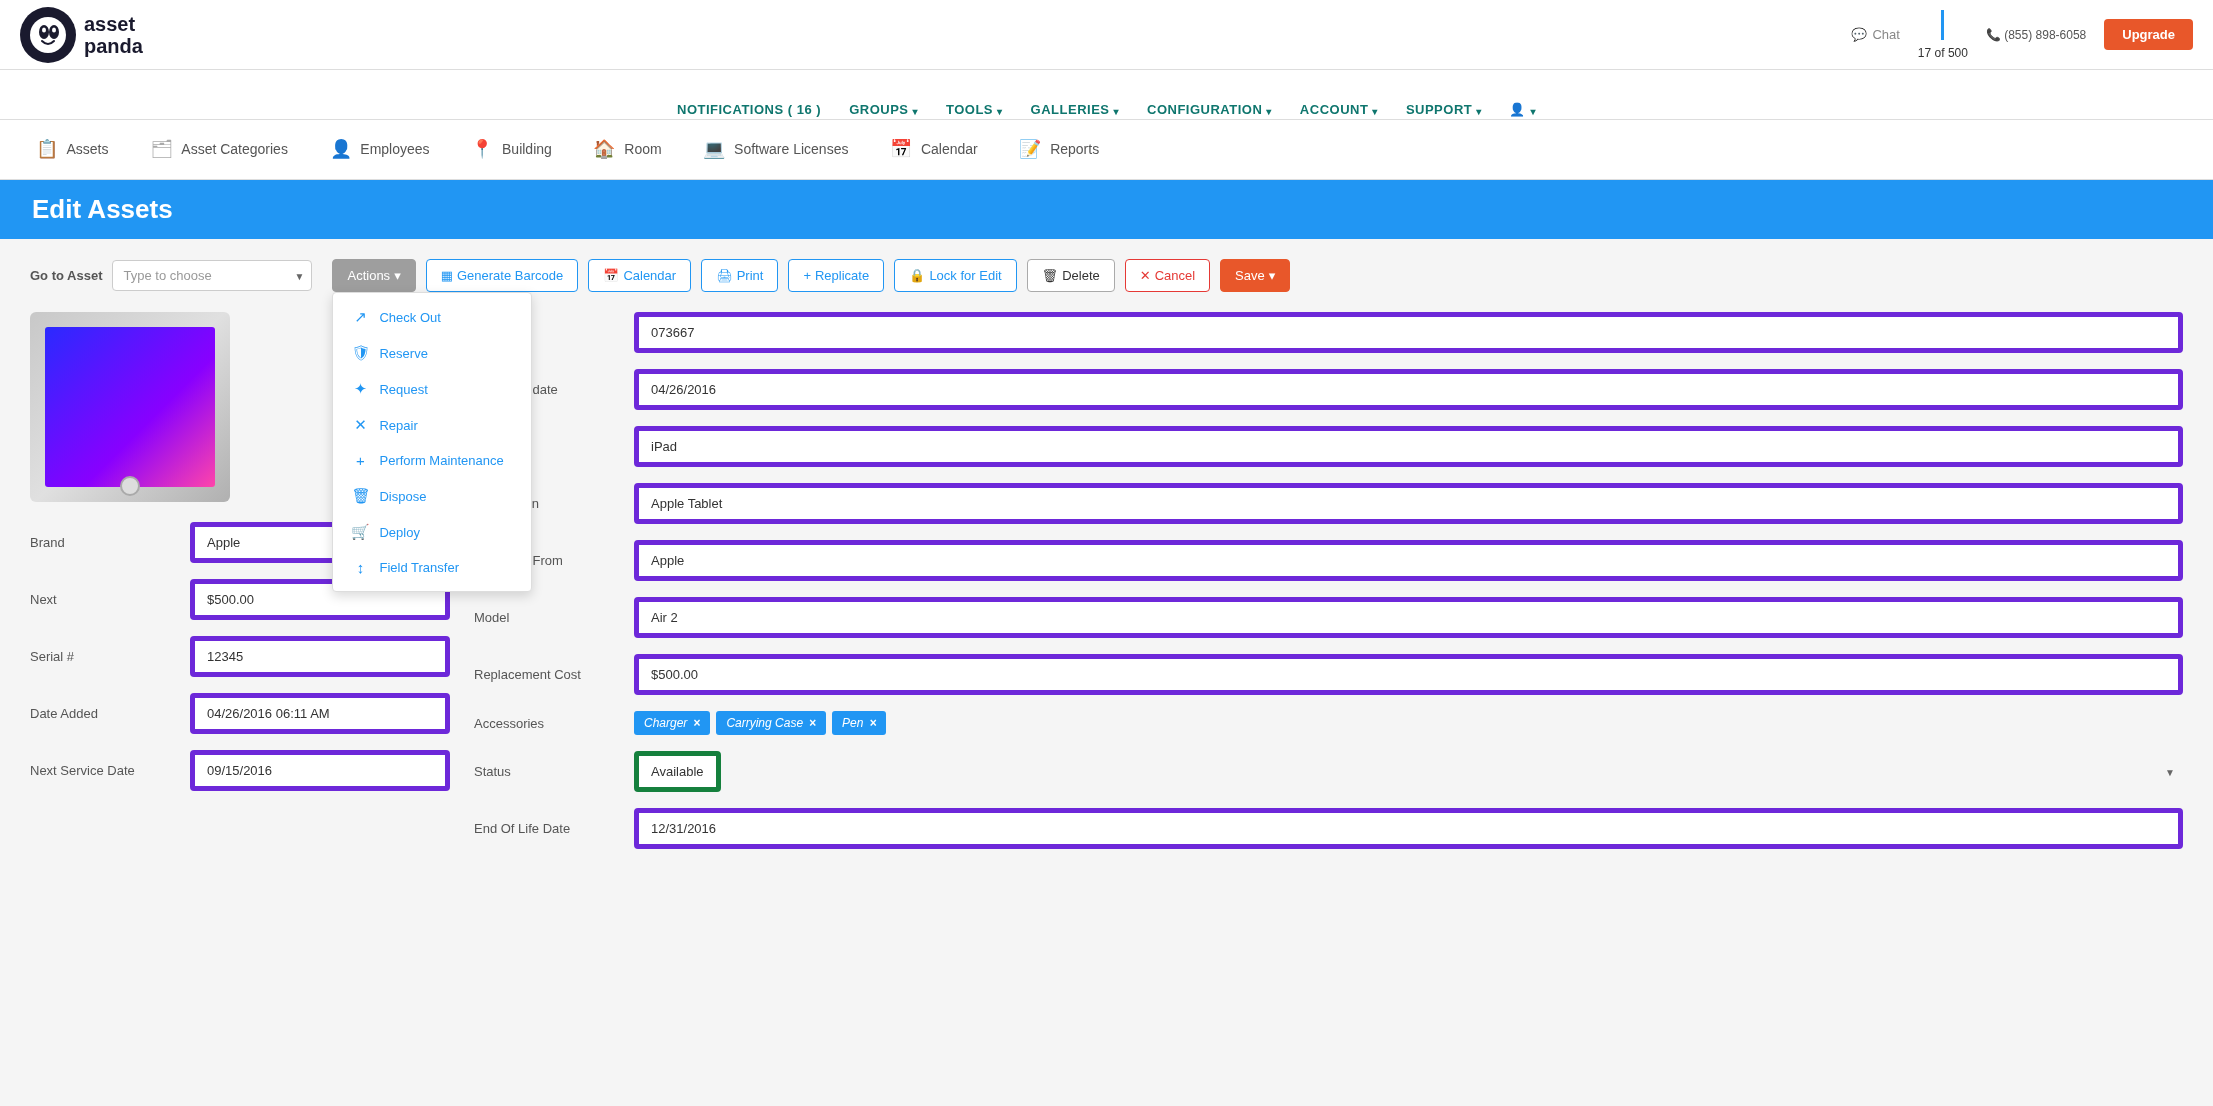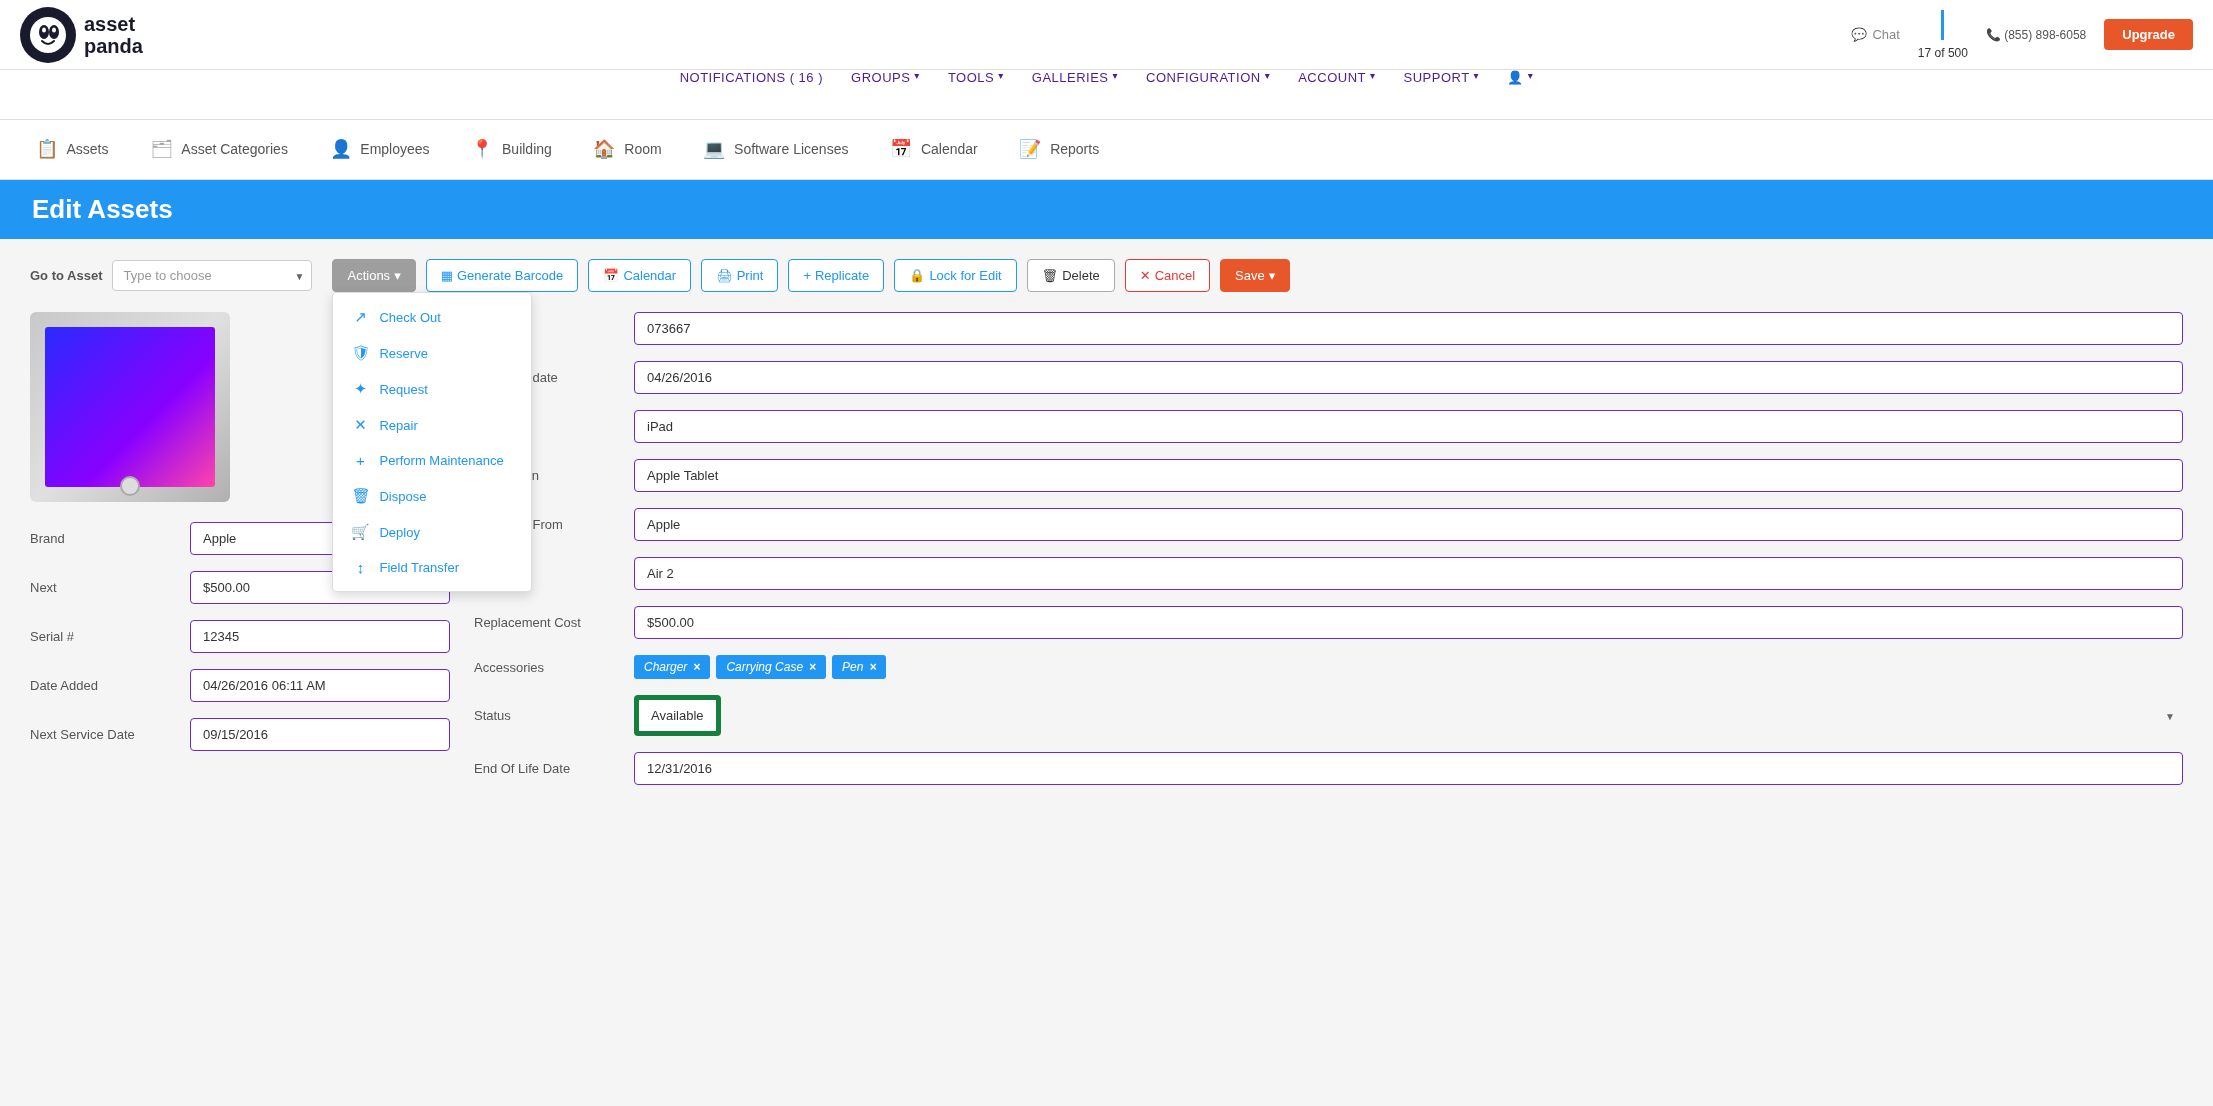--- a/index.html
+++ b/index.html
@@ -41,22 +41,22 @@
       background: #fff;
       border-bottom: 1px solid #ddd;
       display: flex;
       align-items: center;
       justify-content: center;
       padding: 0 20px;
       height: 50px;
     }
     .nav-menu { display: flex; align-items: center; gap: 0; }
     .nav-item {
-      color: #4c1d95; font-size: 13px; font-weight: 400;
-      padding: 0 14px; height: 50px; display: flex; align-items: flex-start;
+      color: #0f766e; font-size: 13px; font-weight: 700;
+      padding: 0 14px; height: 50px; display: flex; align-items: flex-end;
       cursor: pointer; border-bottom: 3px solid transparent;
       text-transform: uppercase; letter-spacing: 0.5px;
       gap: 4px;
     }
     .nav-item .chevron { font-size: 10px; }
 
     
     .sub-nav {
       background: #fff;
       border-bottom: 1px solid #ddd;
@@ -156,21 +156,21 @@
     .form-area {
       display: flex;
       gap: 24px;
     }
     .form-left { flex: 0 0 420px; }
     .form-right { flex: 1; }
 
     .form-group { margin-bottom: 16px; display: flex; align-items: center; }
     .form-label { width: 160px; font-size: 13px; color: #555; font-weight: 500; flex-shrink: 0; }
     .form-input {
-      flex: 1; border: 1px solid #6d28d9; border-radius: 4px;
+      flex: 1; border: 5px solid #6d28d9; border-radius: 4px;
       padding: 8px 12px; font-size: 13px; background: #fff;
       color: #333;
     }
 
     .form-select {
       flex: 1; border: 5px solid #15803d; border-radius: 4px;
       padding: 8px 12px; font-size: 13px; background: #fff;
       color: #333; appearance: none;
     }
 

